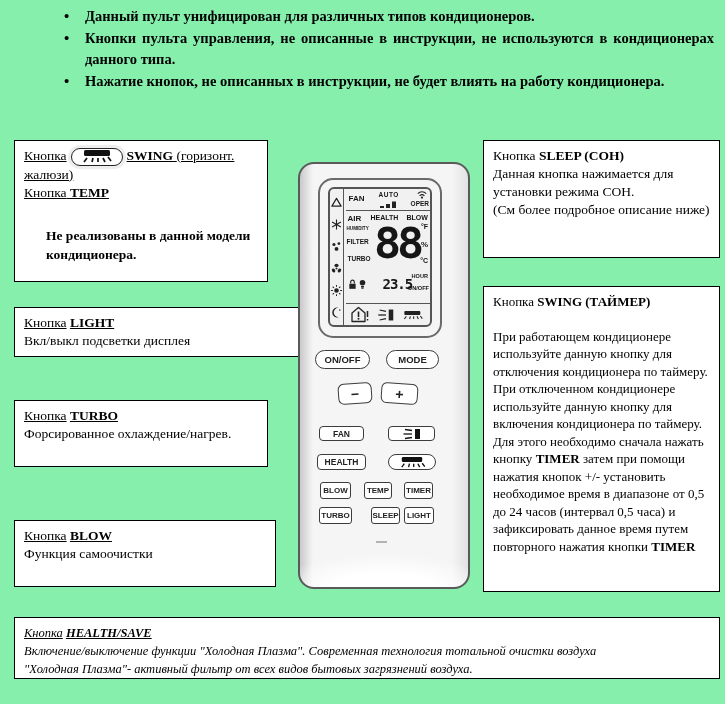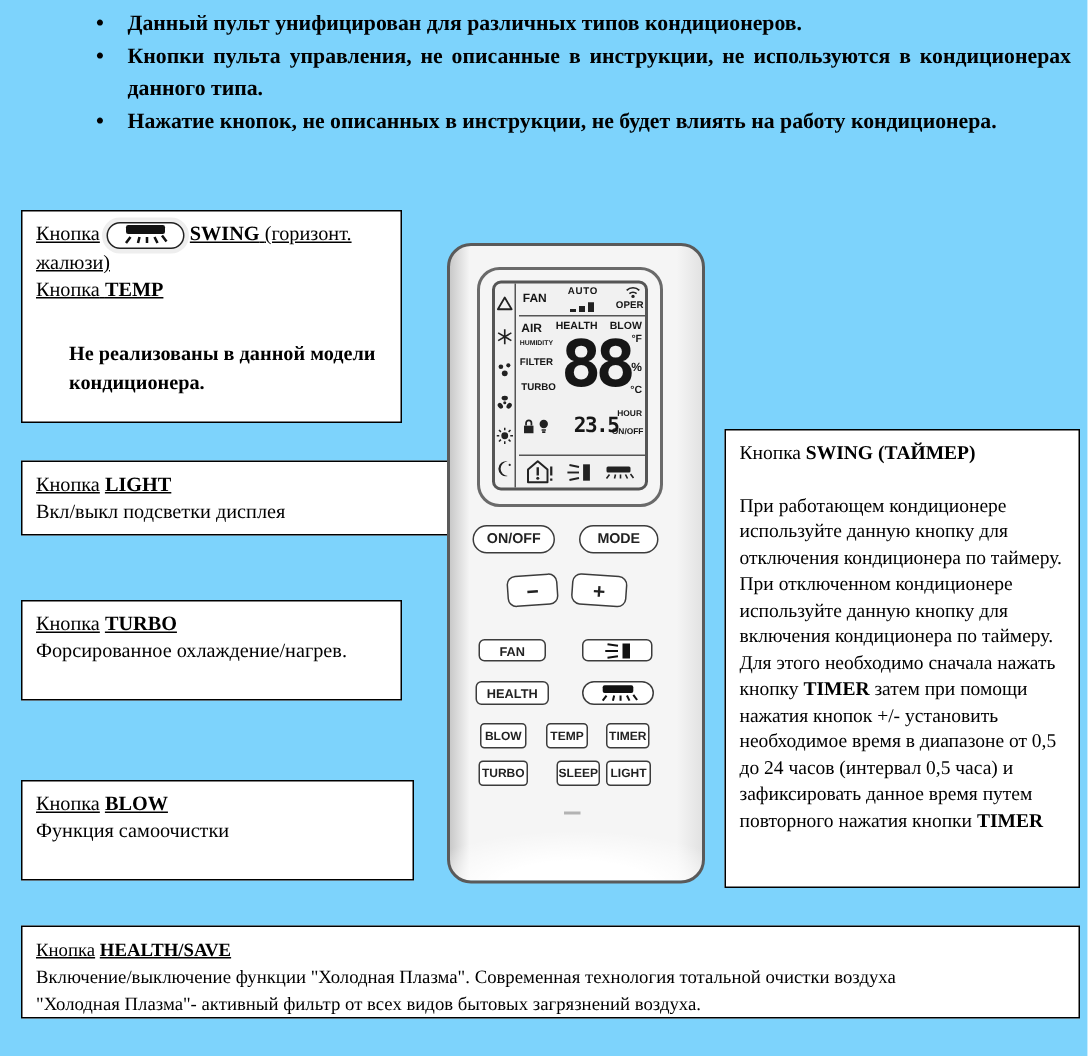--- a/index.html
+++ b/index.html
@@ -1,35 +1,35 @@
 <!DOCTYPE html>
 <html><head>
 <meta charset="utf-8">
 <style>
   * { margin:0; padding:0; box-sizing:border-box; }
   html,body { background:#ffffff; }
   body { font-family:"Liberation Serif", serif; color:#000; }
-  .page { position:relative; width:725px; height:704px; background:#7dd3fc; overflow:hidden; }
+  .page { position:relative; width:725px; height:704px; background:#86efac; overflow:hidden; }
 
   
   .bullets { position:absolute; left:58px; top:6px; width:656px; list-style:none; }
   .bullets li { position:relative; padding-left:27px; font-weight:bold; font-size:14.5px; line-height:21.5px; text-align:justify; }
   .bullets li::before { content:"•"; position:absolute; left:6px; top:0; font-size:15px; }
 
   
   .ibox { position:absolute; border:1px solid #000; background:#fff; font-size:13.5px; line-height:18px; padding:6px 9px; }
   .u { text-decoration:underline; }
   .b { font-weight:bold; }
   #box-swing  { left:14px;  top:140px; width:254px; height:142px; }
   #box-light  { left:14px;  top:307px; width:302px; height:50px; }
   #box-turbo  { left:14px;  top:400px; width:254px; height:67px; }
   #box-blow   { left:14px;  top:520px; width:262px; height:67px; }
   #box-sleep  { left:483px; top:140px; width:237px; height:118px; }
   #box-timer  { left:483px; top:286px; width:237px; height:306px; line-height:17.5px; font-size:13px; }
-  #box-health { left:14px;  top:617px; width:706px; height:62px; font-size:12.5px; line-height:18px; }
+  #box-health { left:14px;  top:617px; width:706px; height:62px; font-size:12.5px; line-height:18px;font-style:italic; }
   .note { font-weight:bold; margin-top:24px; line-height:19px;margin-left:22px; }
   .jst { text-align:justify; }
   .sp { height:17px; }
   .inline-swing-btn { display:inline-block; vertical-align:middle; width:52px; height:18px; border:1.6px solid #222; border-radius:9px; background:#fff; box-shadow:0 0 0 3px #eee; margin:0 4px; text-align:center; line-height:10px; }
 
   
   .remote { position:absolute; left:298px; top:162px; width:172px; height:427px;
     border:2px solid #5a5a5a; border-radius:16px;
     background:
       radial-gradient(90% 50px at 50% 101%, #ffffff 35%, rgba(255,255,255,0) 75%),
@@ -118,20 +118,25 @@
   <div class="ibox" id="box-turbo">
     <div><span class="u">Кнопка</span> <span class="u b">TURBO</span></div>
     <div>Форсированное охлаждение/нагрев.</div>
   </div>
 
   <div class="ibox" id="box-blow">
     <div><span class="u">Кнопка</span> <span class="u b">BLOW</span></div>
     <div>Функция самоочистки</div>
   </div>
 
+  <div class="ibox" id="box-sleep">
+    <div><span>Кнопка</span> <span class="b">SLEEP (СОН)</span></div>
+    <div>Данная кнопка нажимается для установки режима СОН.</div>
+    <div class="jst">(См более подробное описание ниже)</div>
+  </div>
 
   <div class="ibox" id="box-timer">
     <div><span>Кнопка</span> <span class="b">SWING (ТАЙМЕР)</span></div>
     <div class="sp"></div>
     <div><span>При работающем кондиционере используйте данную кнопку для отключения кондиционера по таймеру. При отключенном кондиционере используйте данную кнопку для включения кондиционера по таймеру. Для этого необходимо сначала нажать кнопку</span> <span class="b">TIMER</span> <span>затем при помощи нажатия кнопок +/- установить необходимое время в диапазоне от 0,5 до 24 часов (интервал 0,5 часа) и зафиксировать данное время путем повторного нажатия кнопки</span> <span class="b">TIMER</span></div>
   </div>
 
   <div class="ibox" id="box-health">
     <div><span class="u">Кнопка</span> <span class="u b">HEALTH/SAVE</span></div>
     <div>Включение/выключение функции "Холодная Плазма".  Современная технология тотальной очистки воздуха</div>

